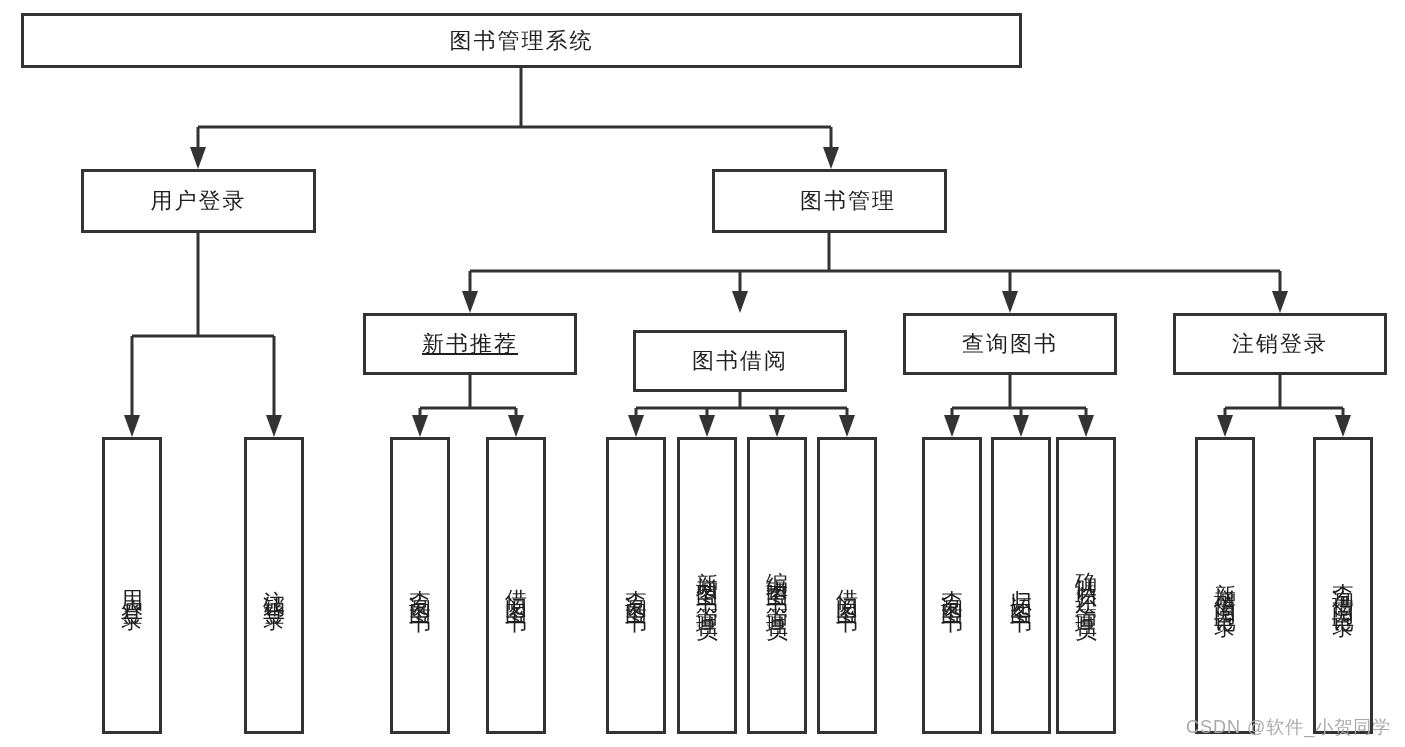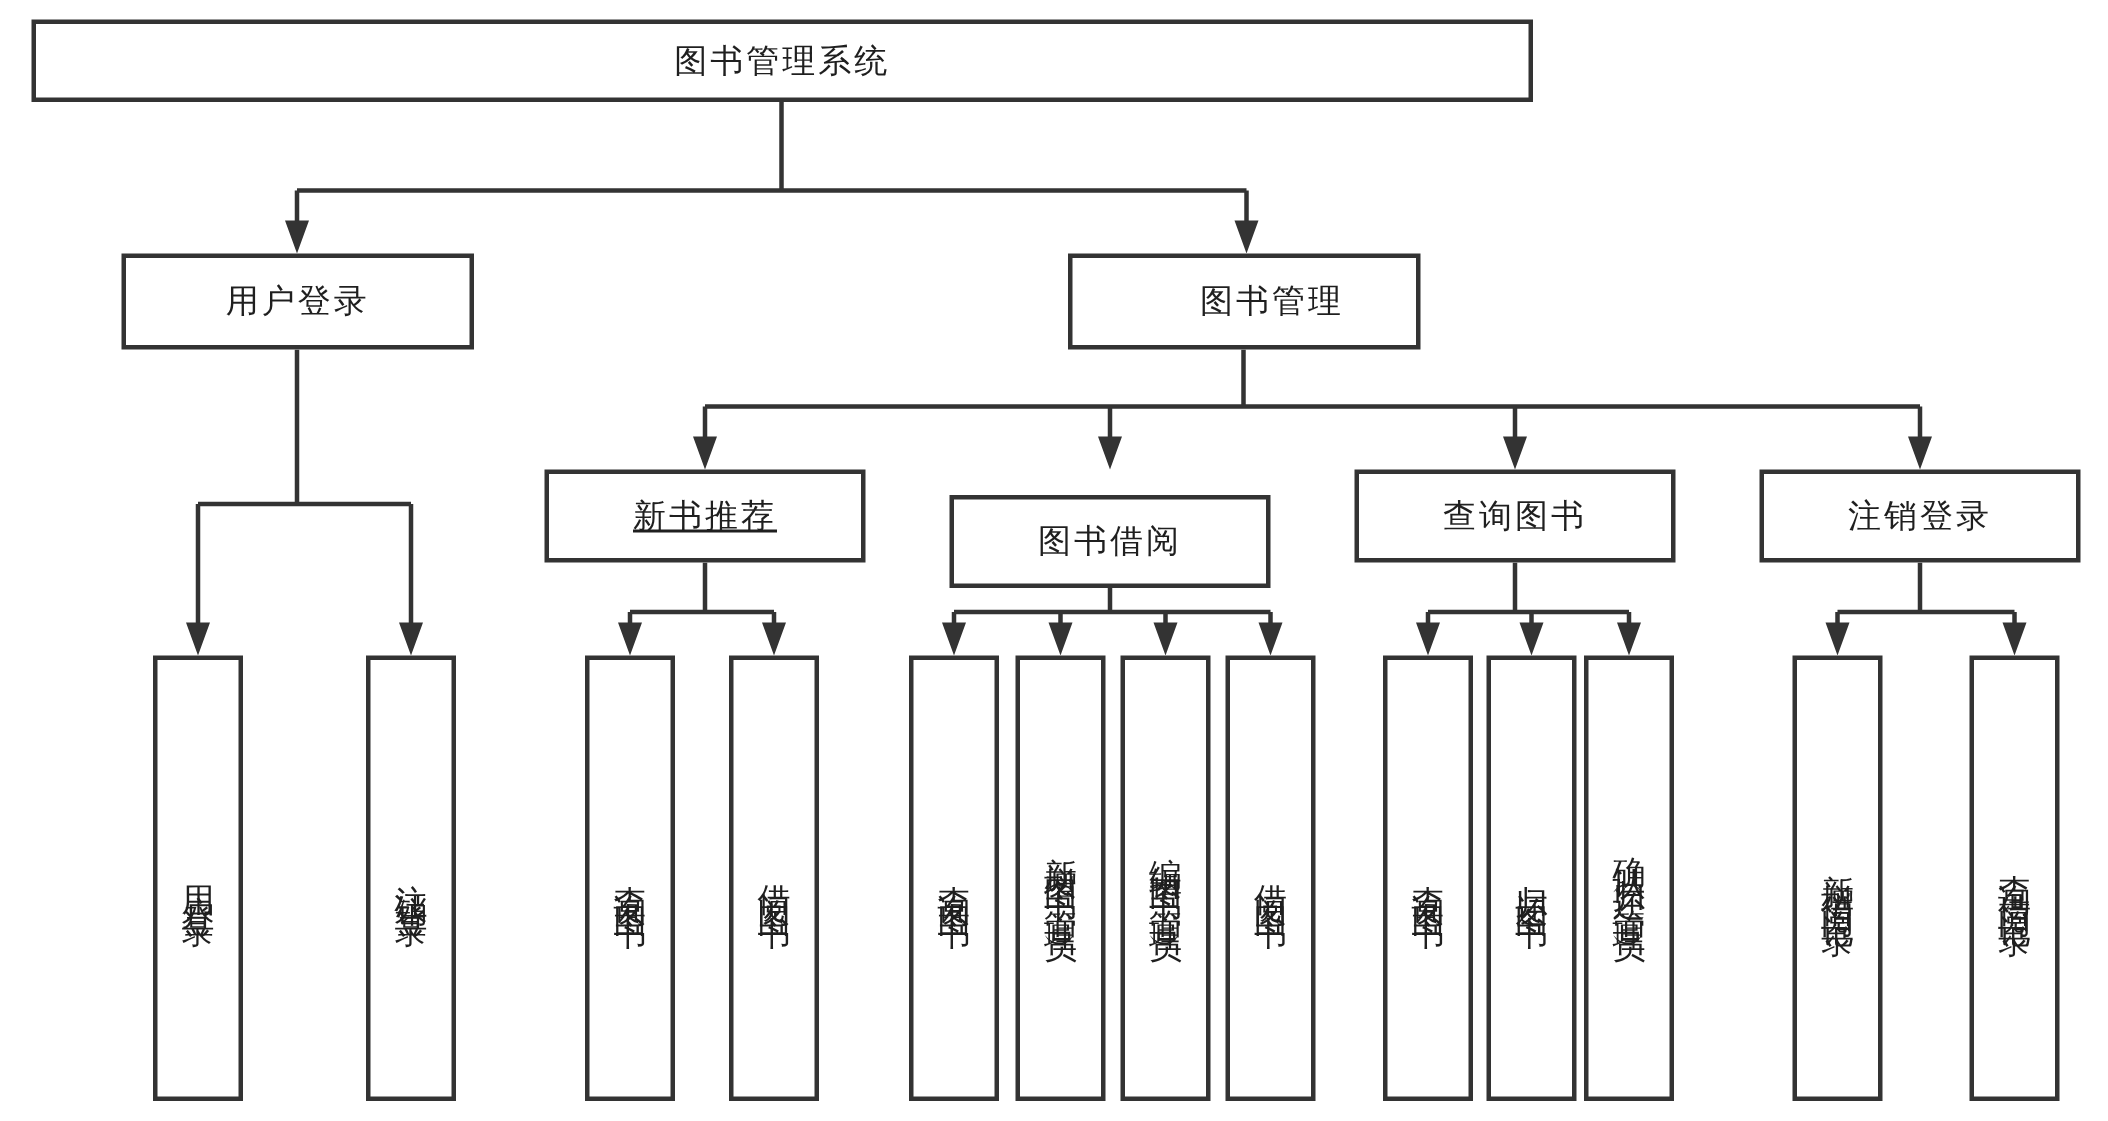--- a/index.html
+++ b/index.html
@@ -145,14 +145,15 @@
     <span>确认归还（管理员）</span>
   </div>
 
   <div class="box v" style="left:1195px; top:437px; width:60px; height:297px;">
     <span>新增借阅记录</span>
   </div>
   <div class="box v" style="left:1313px; top:437px; width:60px; height:297px;">
     <span>查询借阅记录</span>
   </div>
 
+  <div class="watermark">CSDN @软件_小贺同学</div>
 
 </div>
 
 </body></html>

